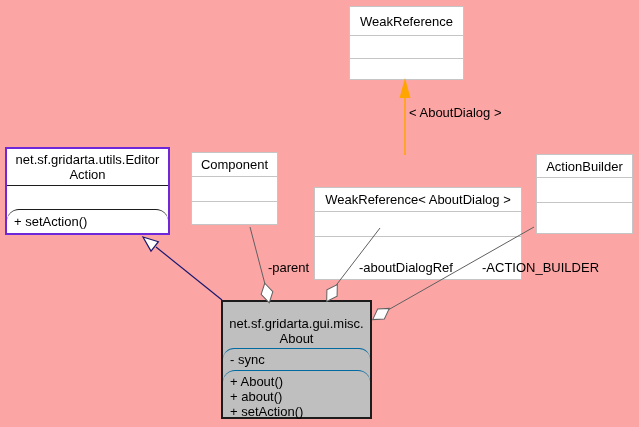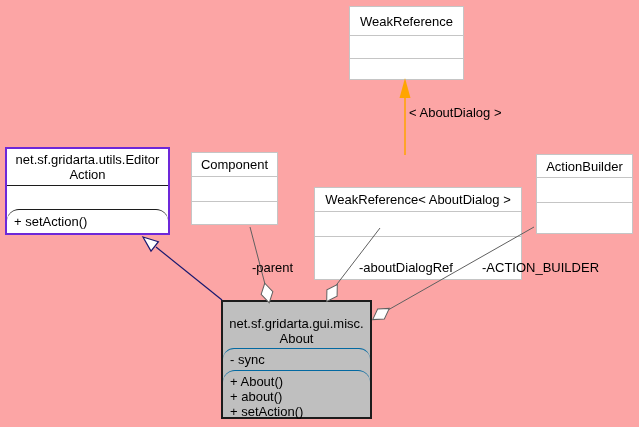--- a/index.html
+++ b/index.html
@@ -133,17 +133,17 @@
       <path d="M0,-10 L6,0 L0,10 L-6,0 Z" fill="#ffffff" stroke="#606060" stroke-width="1"></path>
     </g>
 
     <line x1="534" y1="227" x2="388" y2="310" stroke="#606060" stroke-width="1"></line>
     <g transform="translate(381,314) rotate(56)">
       <path d="M0,-10 L6,0 L0,10 L-6,0 Z" fill="#ffffff" stroke="#606060" stroke-width="1"></path>
     </g>
   </svg>
 
   <div class="edge-label" style="left:409px; top:105px;">&lt; AboutDialog &gt;</div>
-  <div class="edge-label" style="left:252px; top:260px;">-parent</div>
+  <div class="edge-label" style="left:268px; top:260px;">-parent</div>
   <div class="edge-label" style="left:359px; top:260px;">-aboutDialogRef</div>
   <div class="edge-label" style="left:482px; top:260px;">-ACTION_BUILDER</div>
 
 </div>
 
 </body></html>

